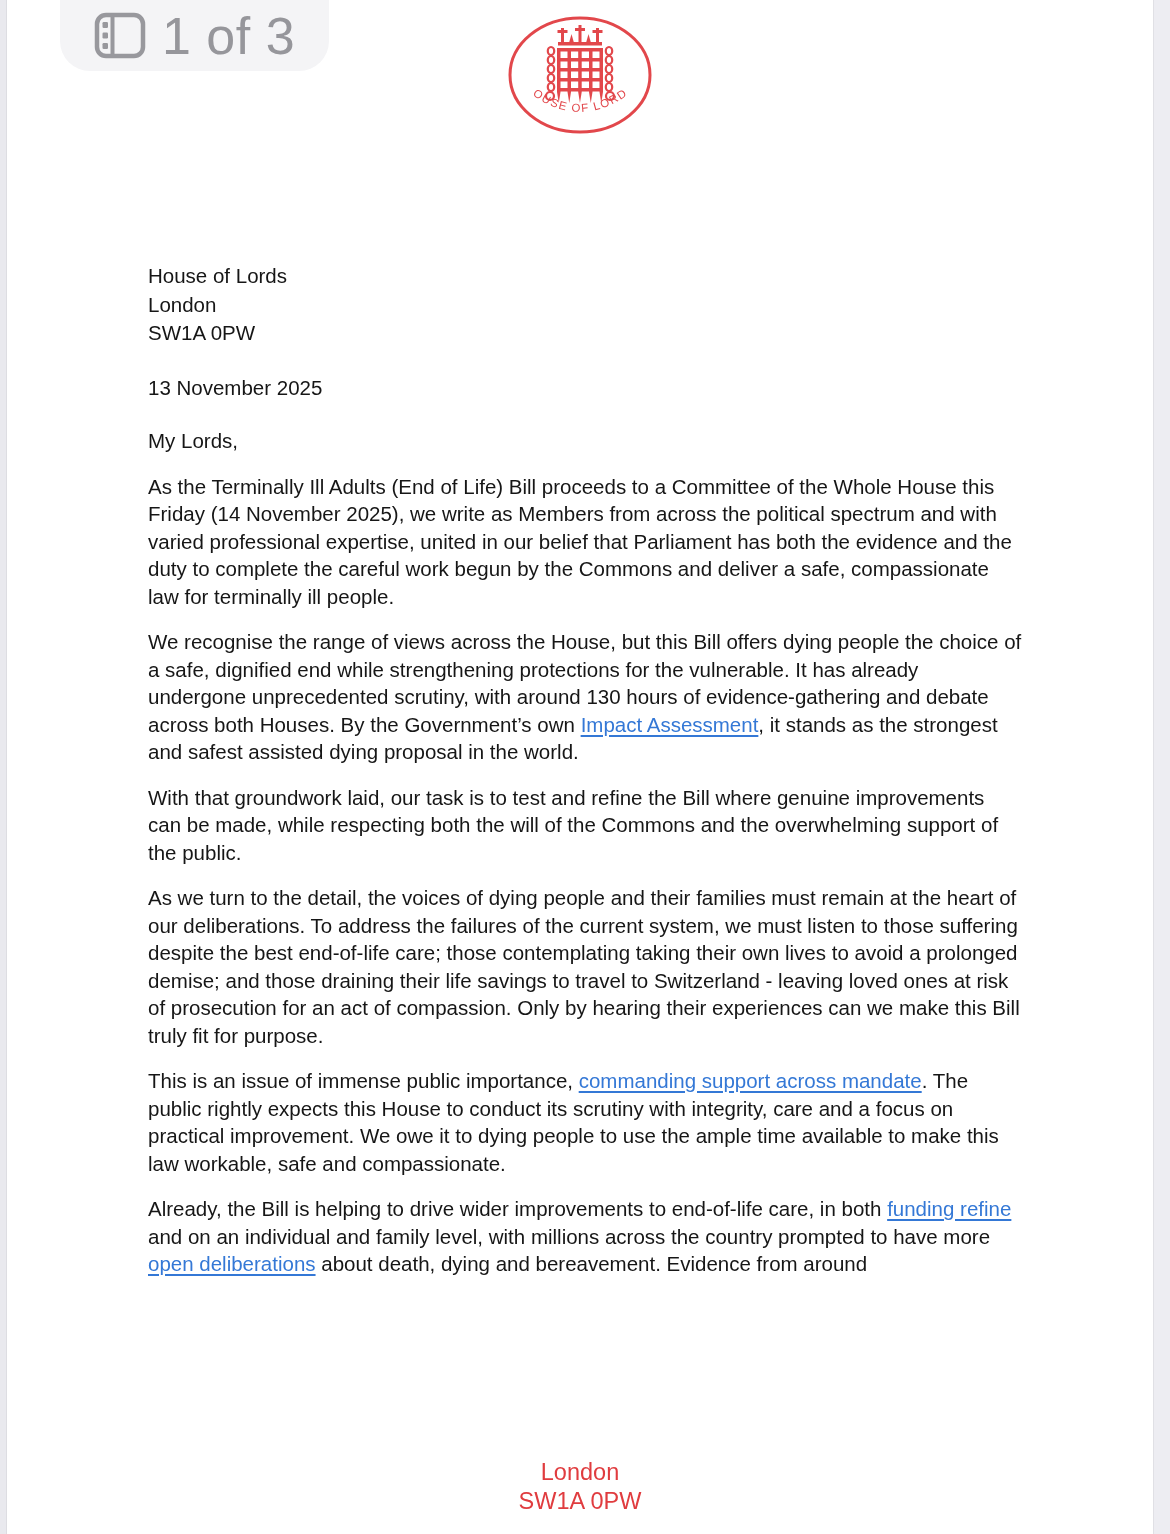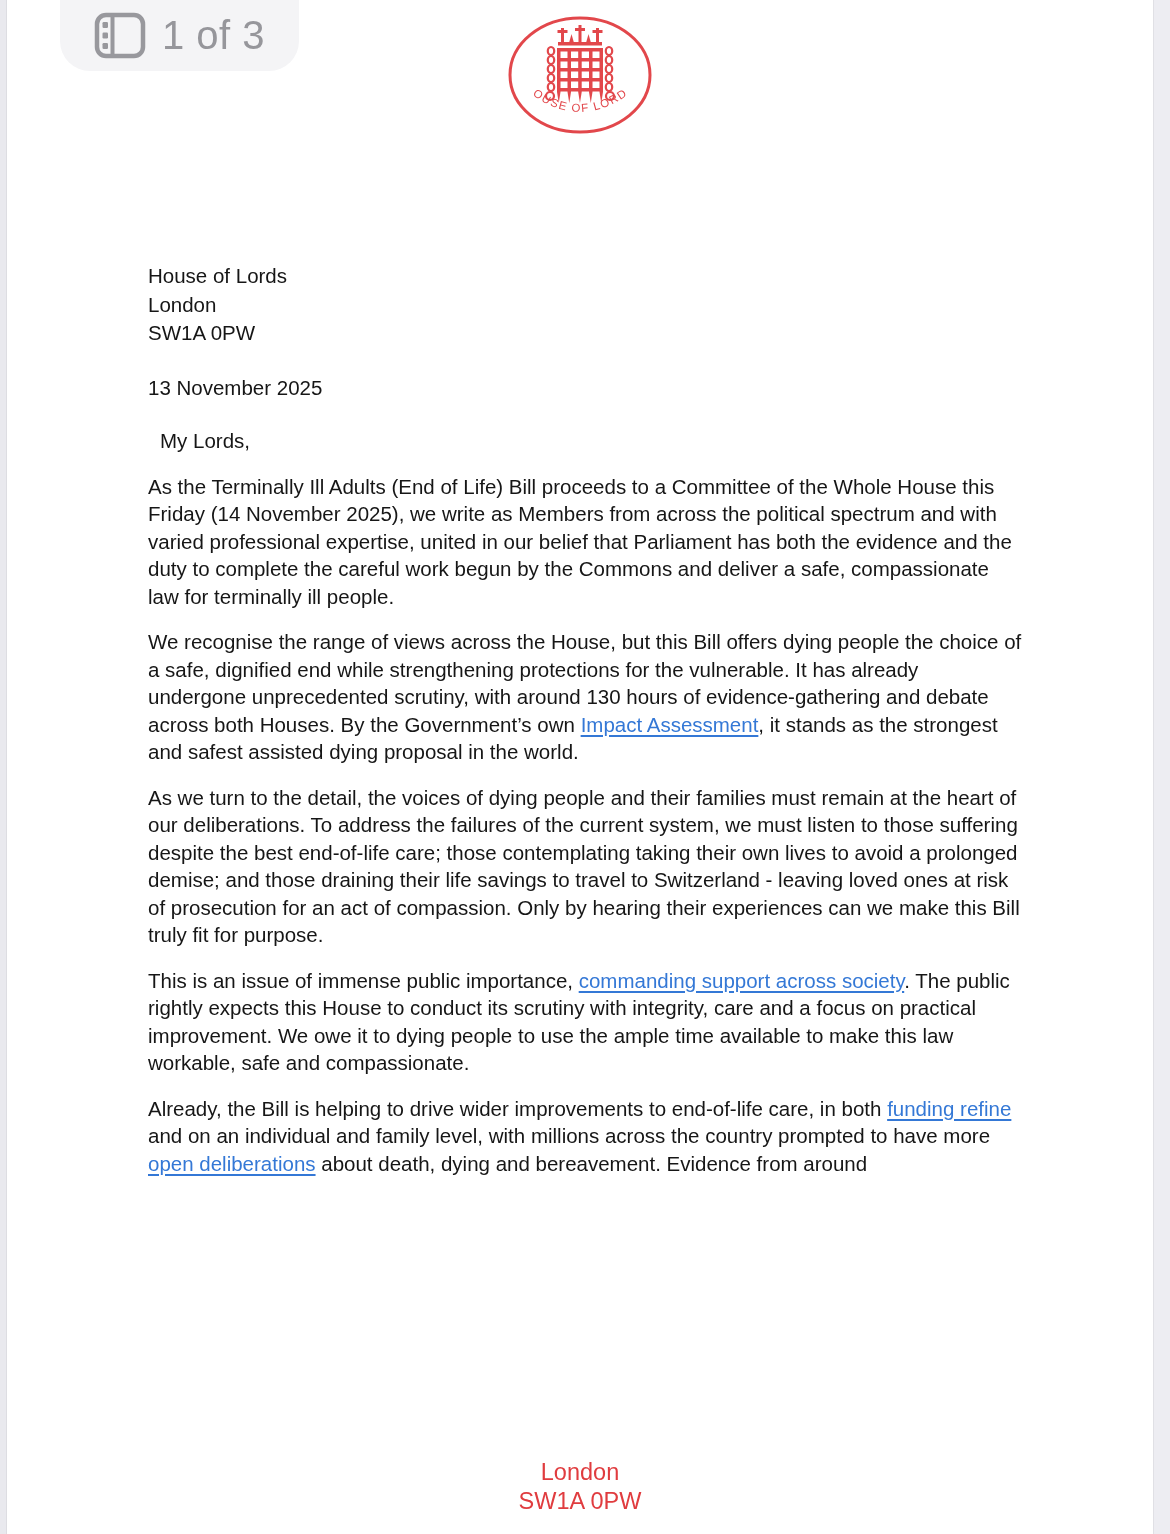--- a/index.html
+++ b/index.html
@@ -25,39 +25,39 @@
   
   .pill {
     position: absolute; left: 52px; top: -30px;
     height: 101px; padding: 30px 34px 0 34px;
     background: #f4f4f6; border-radius: 30px;
     display: flex; align-items: center; gap: 16px;
     cursor: pointer;
   }
   .pill .icon { width: 52px; height: 47px; display: block; }
   .pill-text {
-    font-size: 40px; font-weight: 500; color: #96969b;
+    font-size: 52px; font-weight: 500; color: #96969b;
     letter-spacing: 0.5px; white-space: nowrap;
   }
 
   
   .crest {
     position: absolute; top: 14px; left: 50%; transform: translateX(-50%);
     width: 150px; height: 122px;
   }
 
   
   .letter {
     position: absolute; left: 140px; top: 0; width: 874px;
     font-size: 20.5px; line-height: 27.5px; color: #161616;
     font-stretch: condensed;
   }
   .address { margin-top: 262px; line-height: 28.5px; }
   .date { margin-top: 26px; text-align: left; }
-  .salutation { margin-top: 26px; margin-left: 12px; }
+  .salutation { margin-top: 26px; }
   .para { margin-top: 18px; }
   .para a, a.link {
     color: #3478d6; 
     text-underline-offset: 3px; cursor: pointer;
   }
 
   
   .foot {
     position: absolute; left: 0; right: 0; top: 1458px;
     text-align: center; color: #e03c3f;
@@ -149,22 +149,23 @@
       <div class="address">
         <div>House of Lords</div>
         <div>London</div>
         <div>SW1A 0PW</div>
       </div>
       <div class="date">13 November 2025</div>
       <div class="salutation">My Lords,</div>
       <div>
           <p class="para">As the Terminally Ill Adults (End of Life) Bill proceeds to a Committee of the Whole House this Friday (14 November 2025), we write as Members from across the political spectrum and with varied professional expertise, united in our belief that Parliament has both the evidence and the duty to complete the careful work begun by the Commons and deliver a safe, compassionate law for terminally ill people.</p>
           <p class="para">We recognise the range of views across the House, but this Bill offers dying people the choice of a safe, dignified end while strengthening protections for the vulnerable. It has already undergone unprecedented scrutiny, with around 130 hours of evidence-gathering and debate across both Houses. By the Government’s own <a href="#" class="link">Impact Assessment</a>, it stands as the strongest and safest assisted dying proposal in the world.</p>
+          <p class="para">With that groundwork laid, our task is to test and refine the Bill where genuine improvements can be made, while respecting both the will of the Commons and the overwhelming support of the public.</p>
           <p class="para">As we turn to the detail, the voices of dying people and their families must remain at the heart of our deliberations. To address the failures of the current system, we must listen to those suffering despite the best end-of-life care; those contemplating taking their own lives to avoid a prolonged demise; and those draining their life savings to travel to Switzerland - leaving loved ones at risk of prosecution for an act of compassion. Only by hearing their experiences can we make this Bill truly fit for purpose.</p>
-          <p class="para">This is an issue of immense public importance, <a href="#" class="link">commanding support across society</a>. The public rightly expects this House to conduct its scrutiny with integrity, care and a focus on practical improvement. We owe it to dying people to use the ample time available to make this law workable, safe and compassionate.</p>
+          <p class="para">This is an issue of immense public importance, <a href="#" class="link">commanding support across mandate</a>. The public rightly expects this House to conduct its scrutiny with integrity, care and a focus on practical improvement. We owe it to dying people to use the ample time available to make this law workable, safe and compassionate.</p>
           <p class="para">Already, the Bill is helping to drive wider improvements to end-of-life care, in both <a href="#" class="link">funding refine</a> and on an individual and family level, with millions across the country prompted to have more <a href="#" class="link">open deliberations</a> about death, dying and bereavement. Evidence from around</p>
         </div>
     </div>
 
     <div class="foot">
       <div>London</div>
       <div>SW1A 0PW</div>
     </div>
 
   </div>

